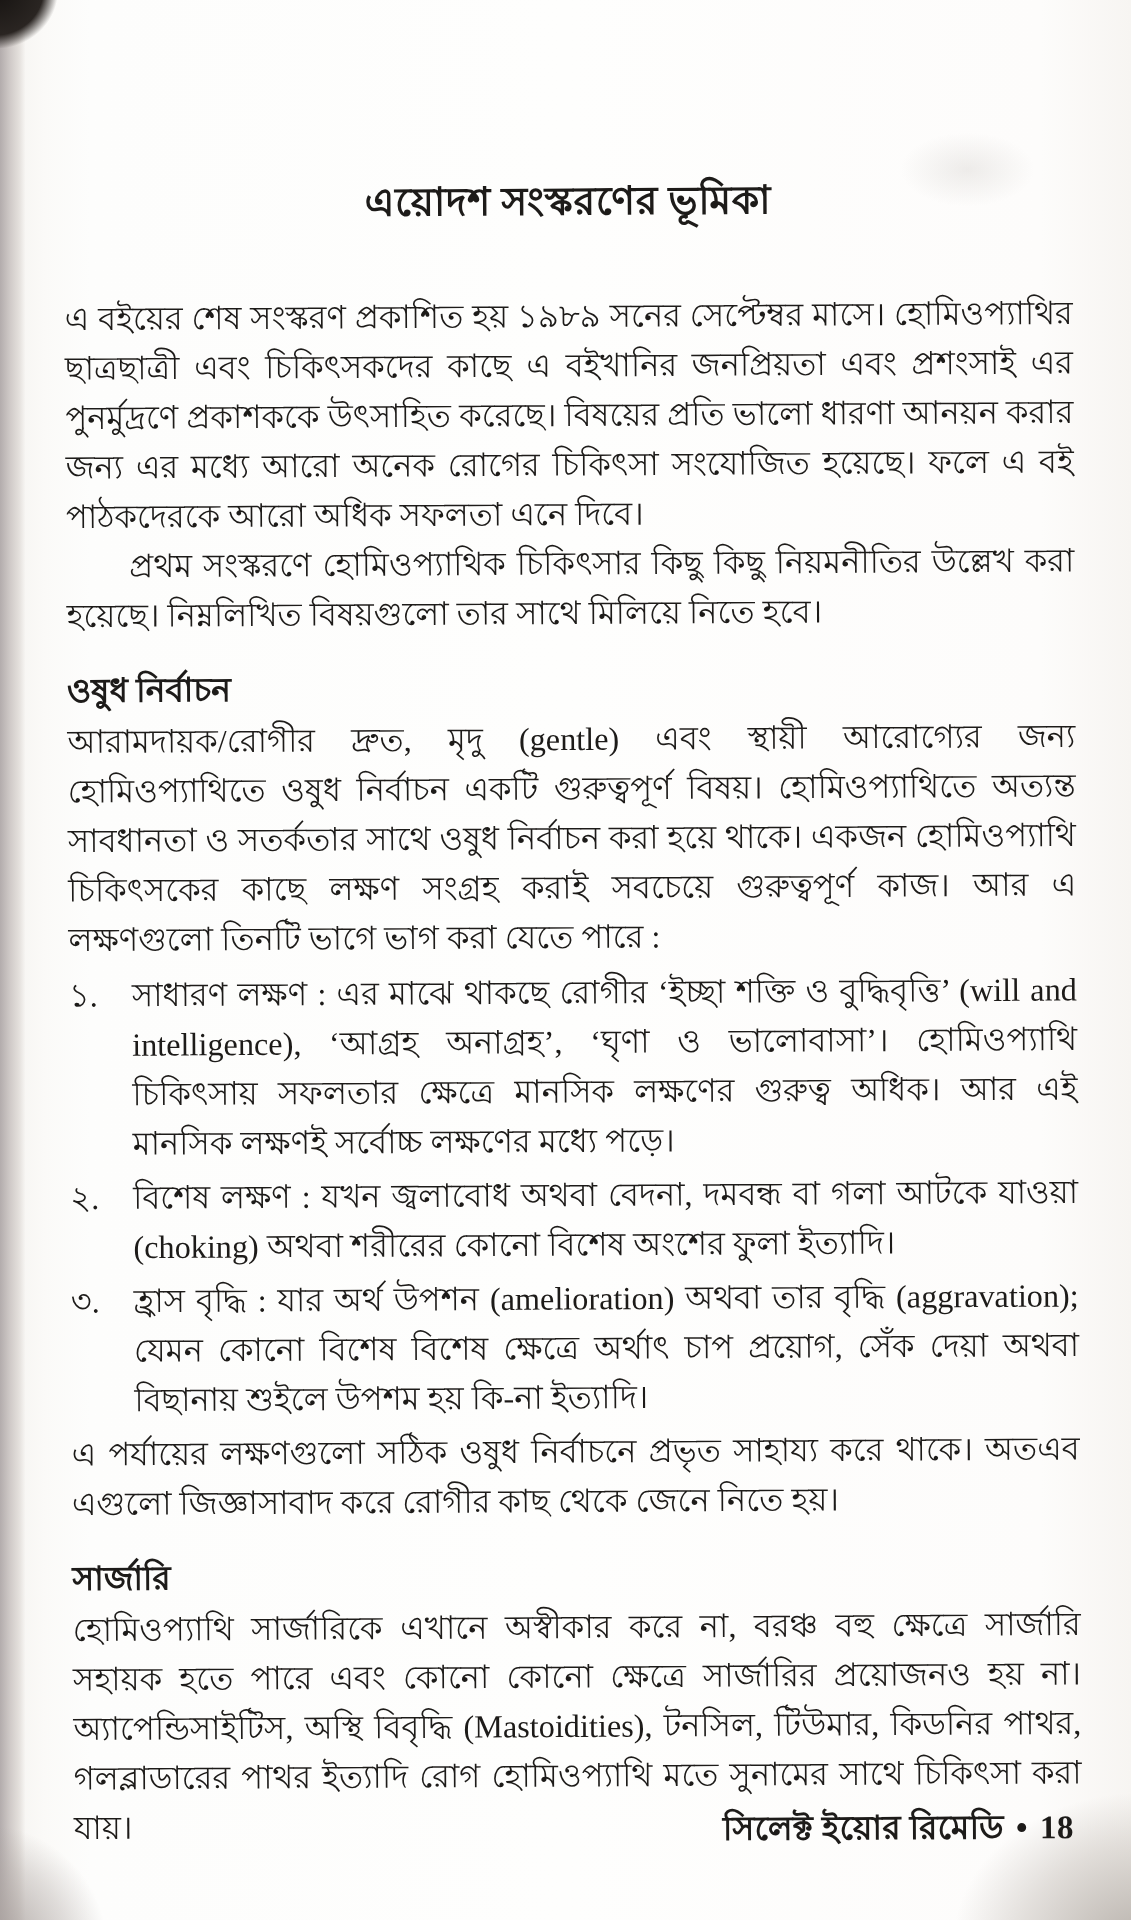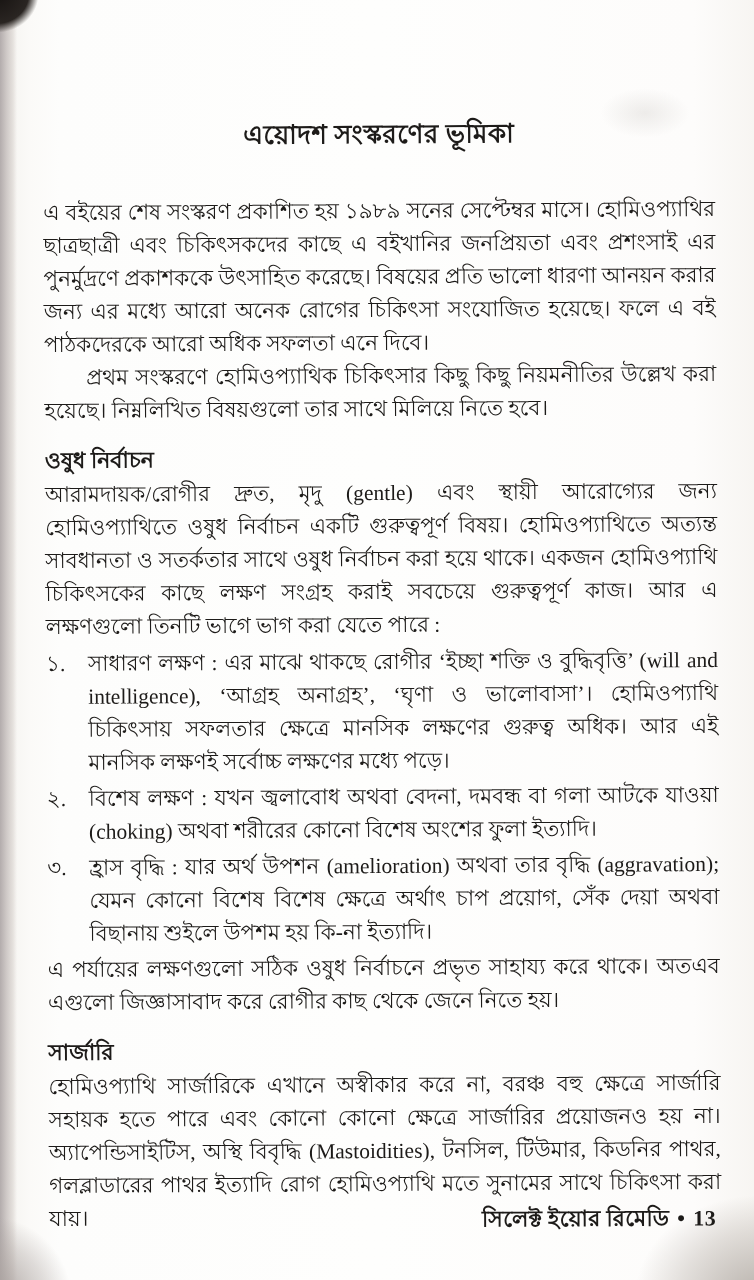--- a/index.html
+++ b/index.html
@@ -99,16 +99,16 @@
     </div>
 
     <p>এ পর্যায়ের লক্ষণগুলো সঠিক ওষুধ নির্বাচনে প্রভৃত সাহায্য করে থাকে। অতএব এগুলো জিজ্ঞাসাবাদ করে রোগীর কাছ থেকে জেনে নিতে হয়।</p>
 
     <h2 class="sec-heading">সার্জারি</h2>
     <p>হোমিওপ্যাথি সার্জারিকে এখানে অস্বীকার করে না, বরঞ্চ বহু ক্ষেত্রে সার্জারি সহায়ক হতে পারে এবং কোনো কোনো ক্ষেত্রে সার্জারির প্রয়োজনও হয় না। অ্যাপেন্ডিসাইটিস, অস্থি বিবৃদ্ধি (Mastoidities), টনসিল, টিউমার, কিডনির পাথর, গলব্লাডারের পাথর ইত্যাদি রোগ হোমিওপ্যাথি মতে সুনামের সাথে চিকিৎসা করা যায়।</p>
 
   </div>
 
   <div class="page-footer">
-    <span>সিলেক্ট ইয়োর রিমেডি</span><span class="dot">•</span><span>13</span>
+    <span>সিলেক্ট ইয়োর রিমেডি</span><span class="dot">•</span><span>18</span>
   </div>
 
 </div>
 
 </body></html>

